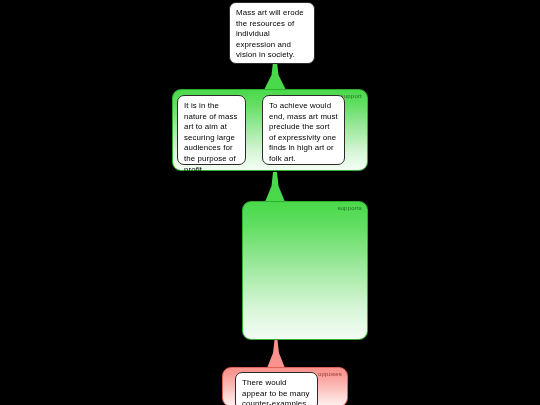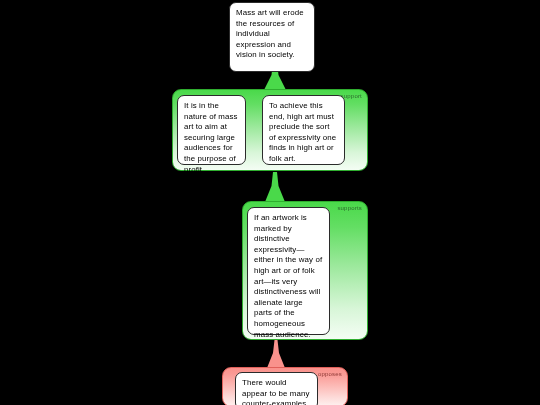--- a/index.html
+++ b/index.html
@@ -83,35 +83,34 @@
       <path d="M0 30 L20 30 L13.5 14 L12 0 L8 0 L6.5 14 Z" fill="#4ad94a"></path>
     </svg>
   </div>
 
   <div class="stem" style="left:267px; top:340px; width:18px; height:28px;">
     <svg width="18" height="28" viewBox="0 0 18 28">
       <path d="M0 28 L18 28 L12 13 L10.5 0 L7.5 0 L6 13 Z" fill="#f9928c"></path>
     </svg>
   </div>
 
-  <div class="claim-box" style="left:229px; top:2px; width:86px; height:70px;">Mass art will erode the resources of individual expression and vision in society.</div>
+  <div class="claim-box" style="left:229px; top:2px; width:86px; height:62px;">Mass art will erode the resources of individual expression and vision in society.</div>
 
   <div class="group support" style="left:172px; top:89px; width:196px; height:82px;">
     <span class="group-label">support</span>
   </div>
 
   <div class="claim-box" style="left:177px; top:95px; width:69px; height:70px;">It is in the nature of mass art to aim at securing large audiences for the purpose of profit.</div>
 
-  <div class="claim-box" style="left:262px; top:95px; width:83px; height:70px;">To achieve this end, high art must preclude the sort of expressivity one finds in high art or folk art.</div>
+  <div class="claim-box" style="left:262px; top:95px; width:83px; height:70px;">To achieve would end, mass art must preclude the sort of expressivity one finds in high art or folk art.</div>
 
   <div class="group support" style="left:242px; top:201px; width:126px; height:139px;">
     <span class="group-label">supports</span>
   </div>
 
-  <div class="claim-box" style="left:247px; top:207px; width:83px; height:128px;">If an artwork is marked by distinctive expressivity—either in the way of high art or of folk art—its very distinctiveness will alienate large parts of the homogeneous mass audience.</div>
 
   <div class="group oppose" style="left:222px; top:367px; width:126px; height:40px;">
     <span class="group-label">opposes</span>
   </div>
 
   <div class="claim-box" style="left:235px; top:372px; width:83px; height:38px;">There would appear to be many counter-examples.</div>
 
 </div>
 
 </body></html>

